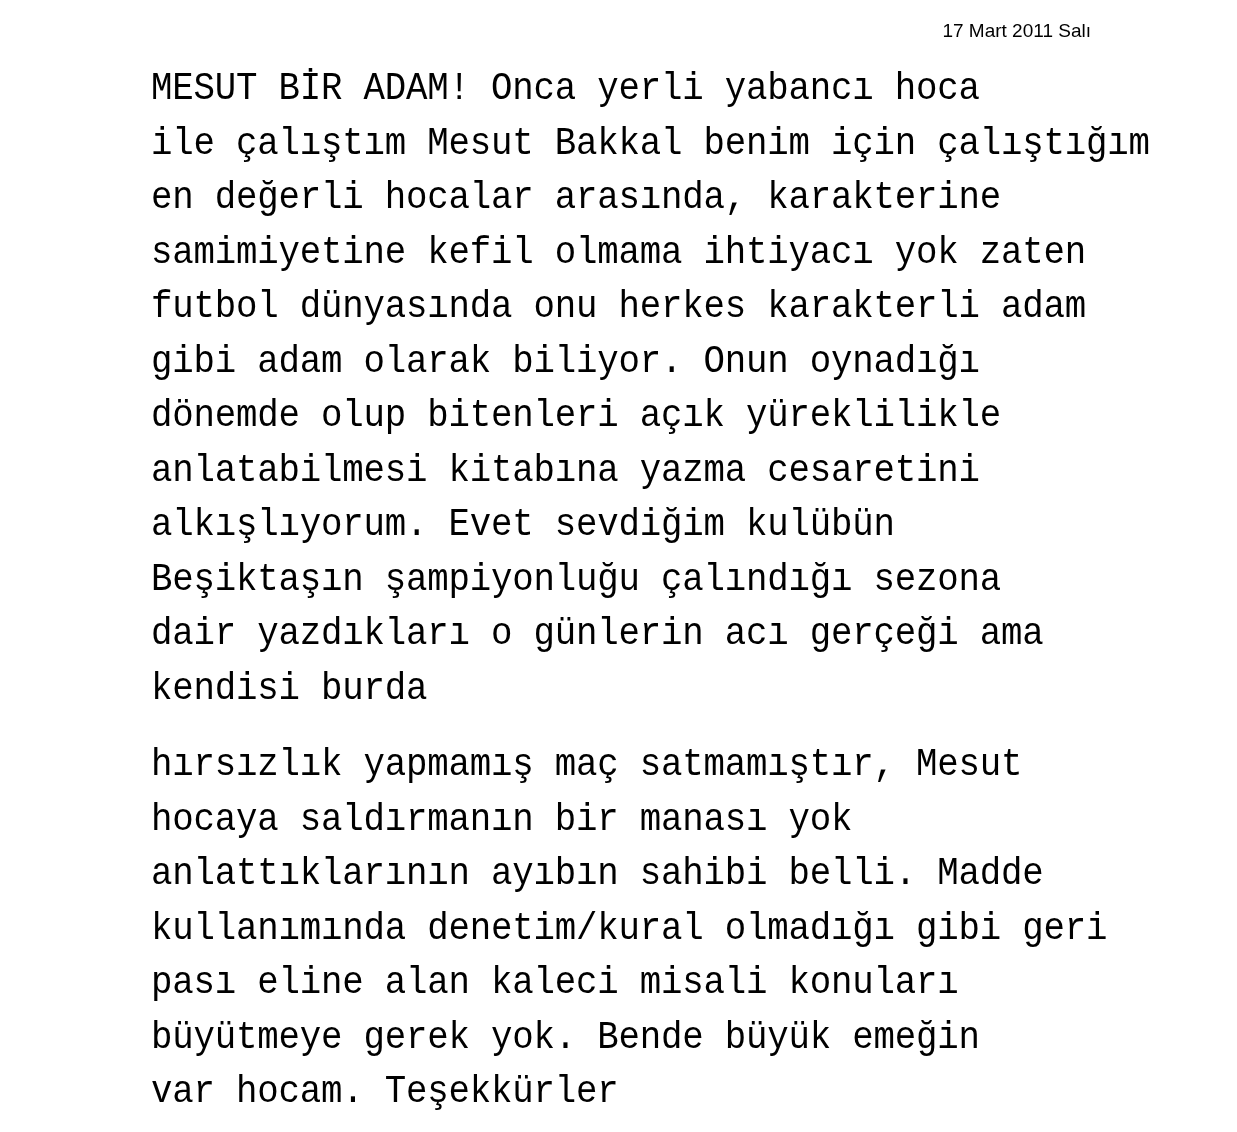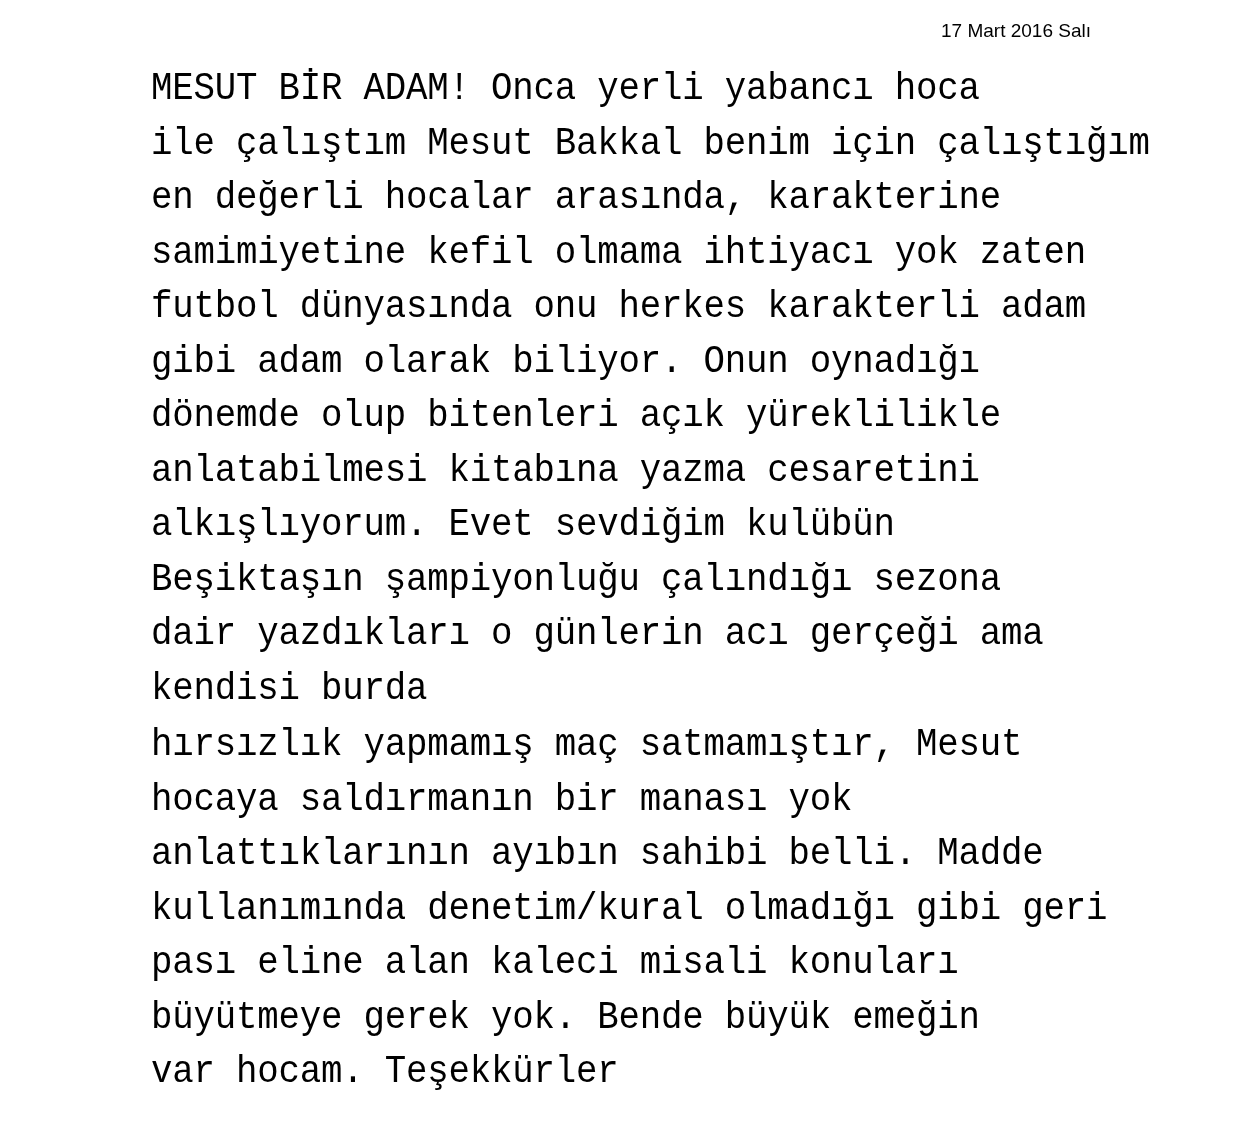--- a/index.html
+++ b/index.html
@@ -36,27 +36,27 @@
     .line {
       display: block;
       font-size: 38px;
       line-height: 54.5px;
       white-space: nowrap;
       letter-spacing: -0.2px;
       transform: scaleX(0.94);
       transform-origin: left center;
     }
     .para + .para {
-      margin-top: 2px;
+      margin-top: 22px;
     }
   </style>
 </head>
 <body>
 
-<div class="date">17 Mart 2016 Salı</div>
+<div class="date">17 Mart 2011 Salı</div>
 
 <div class="note-body">
   <p class="para">
     <span class="line">MESUT BİR ADAM! Onca yerli yabancı hoca</span>
     <span class="line">ile çalıştım Mesut Bakkal benim için çalıştığım</span>
     <span class="line">en değerli hocalar arasında, karakterine</span>
     <span class="line">samimiyetine kefil olmama ihtiyacı yok zaten</span>
     <span class="line">futbol dünyasında onu herkes karakterli adam</span>
     <span class="line">gibi adam olarak biliyor. Onun oynadığı</span>
     <span class="line">dönemde olup bitenleri açık yüreklilikle</span>

